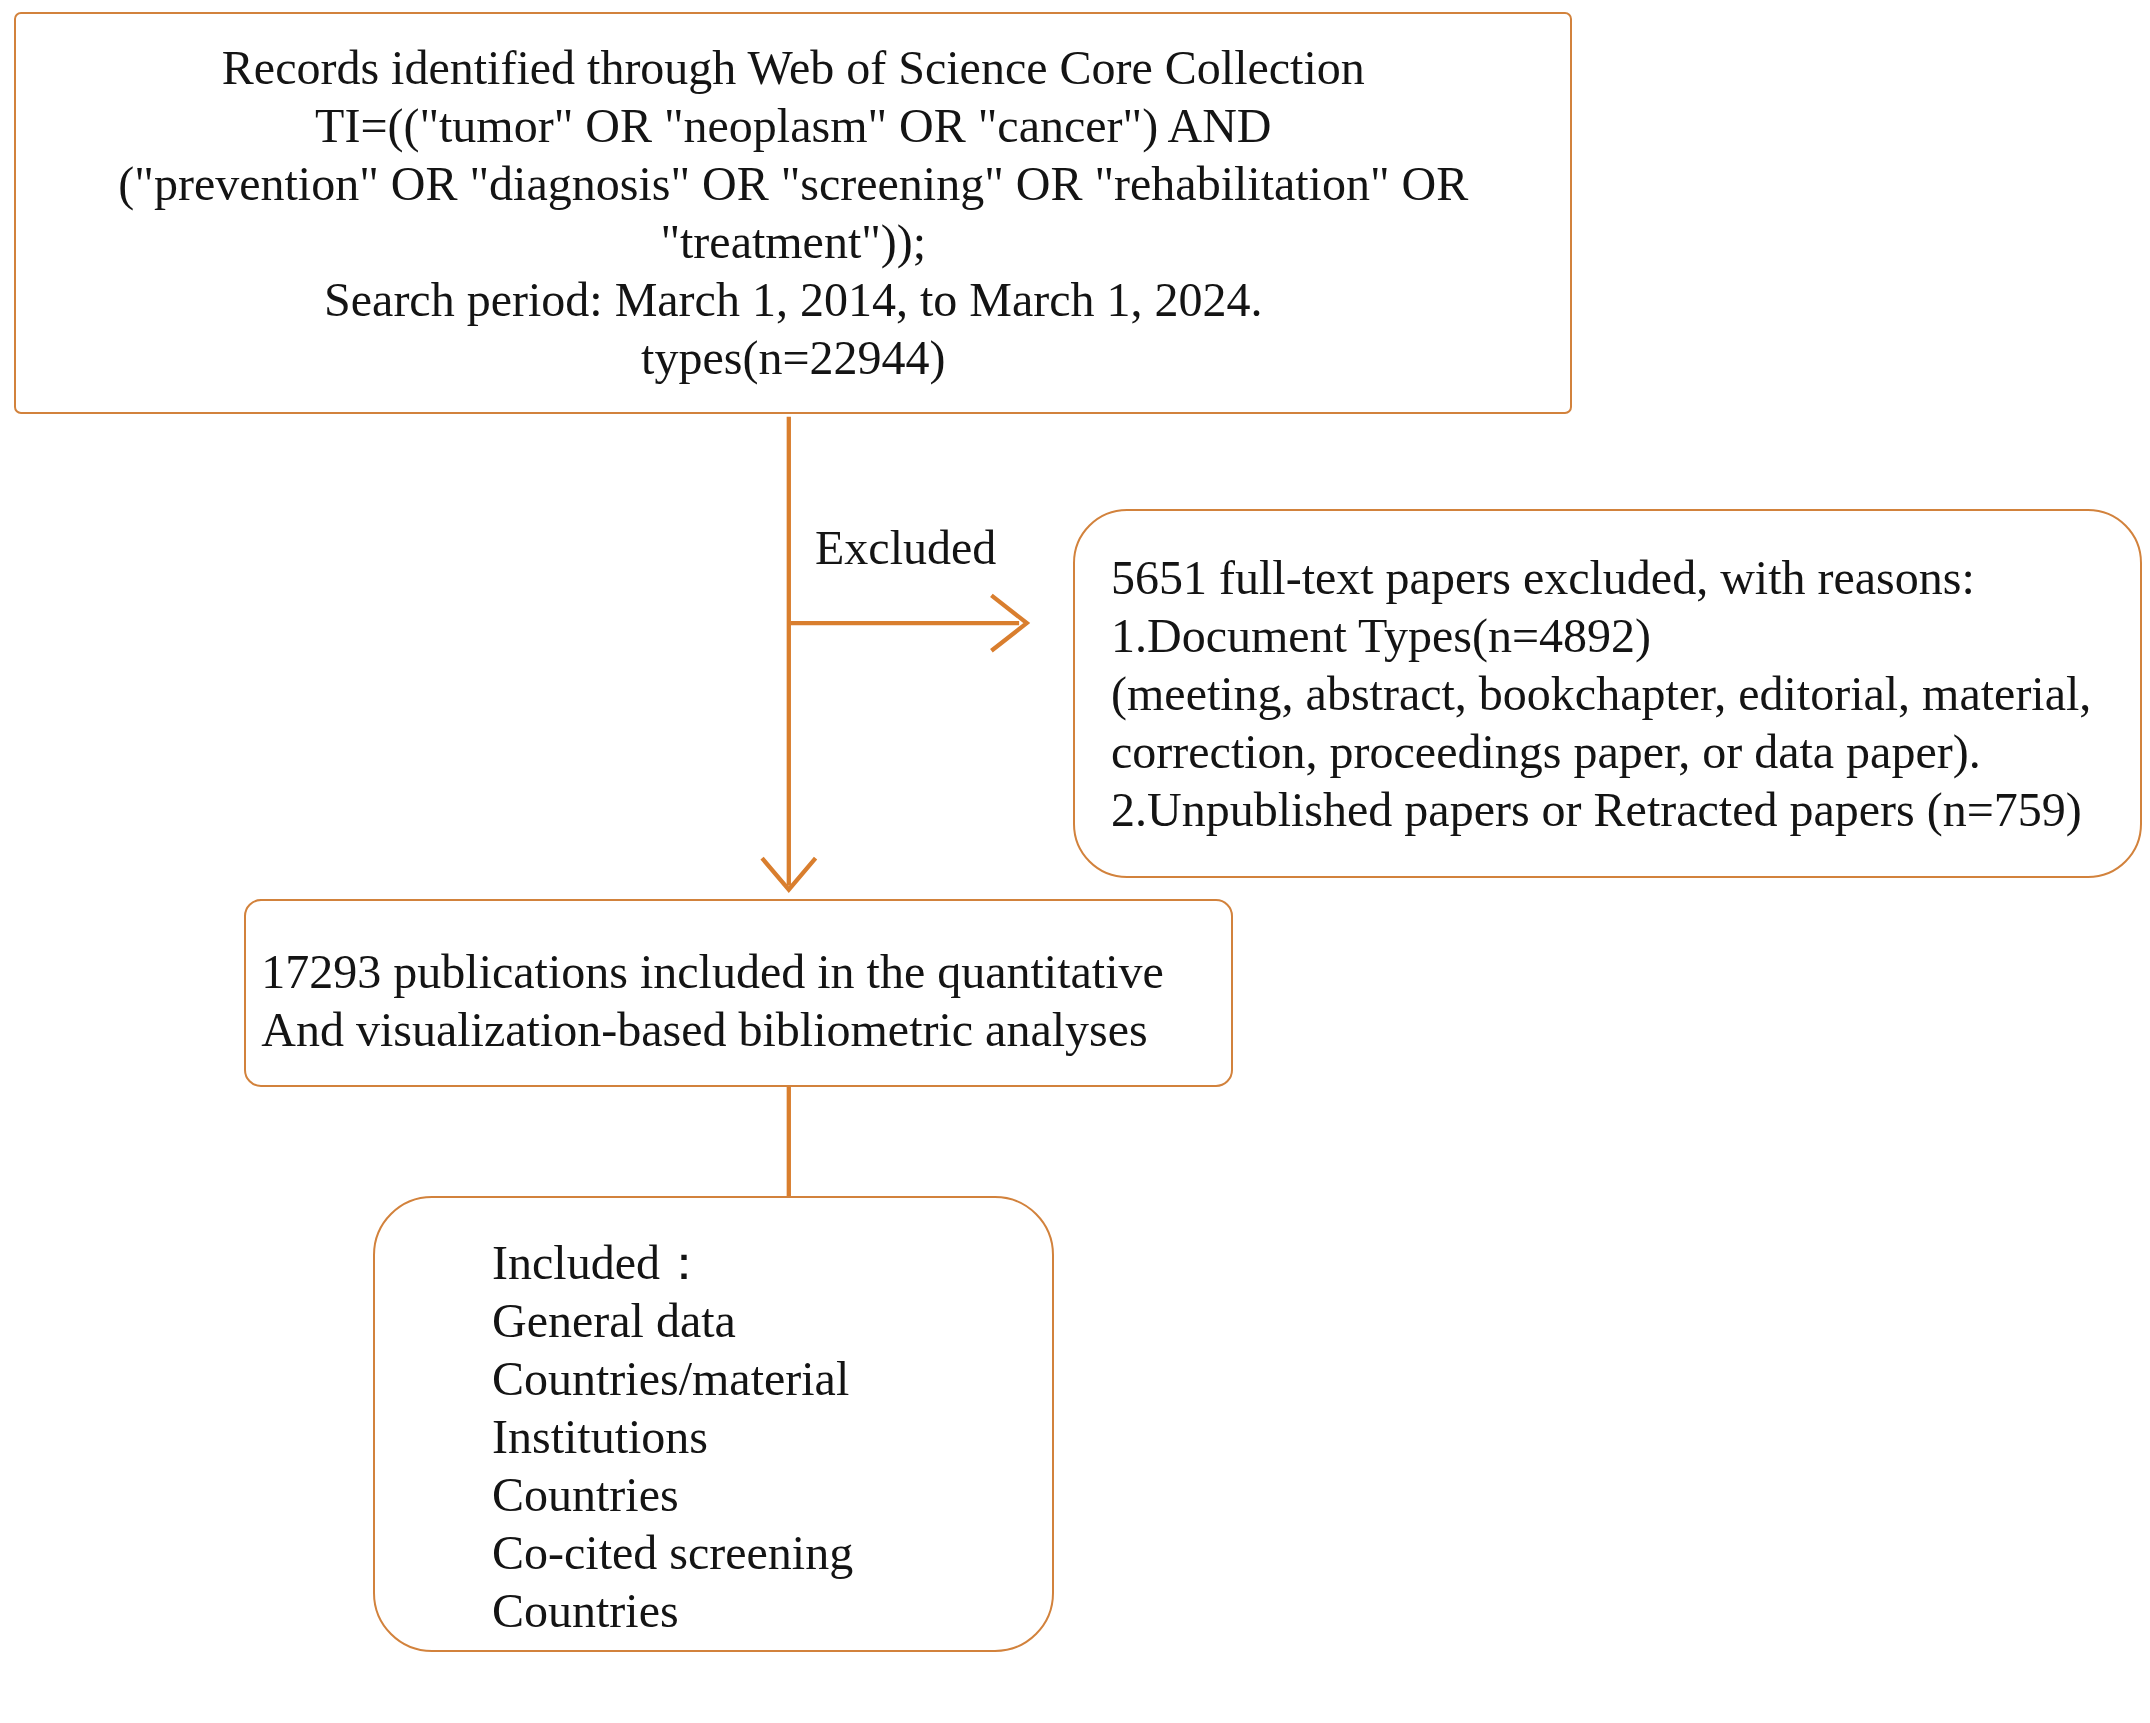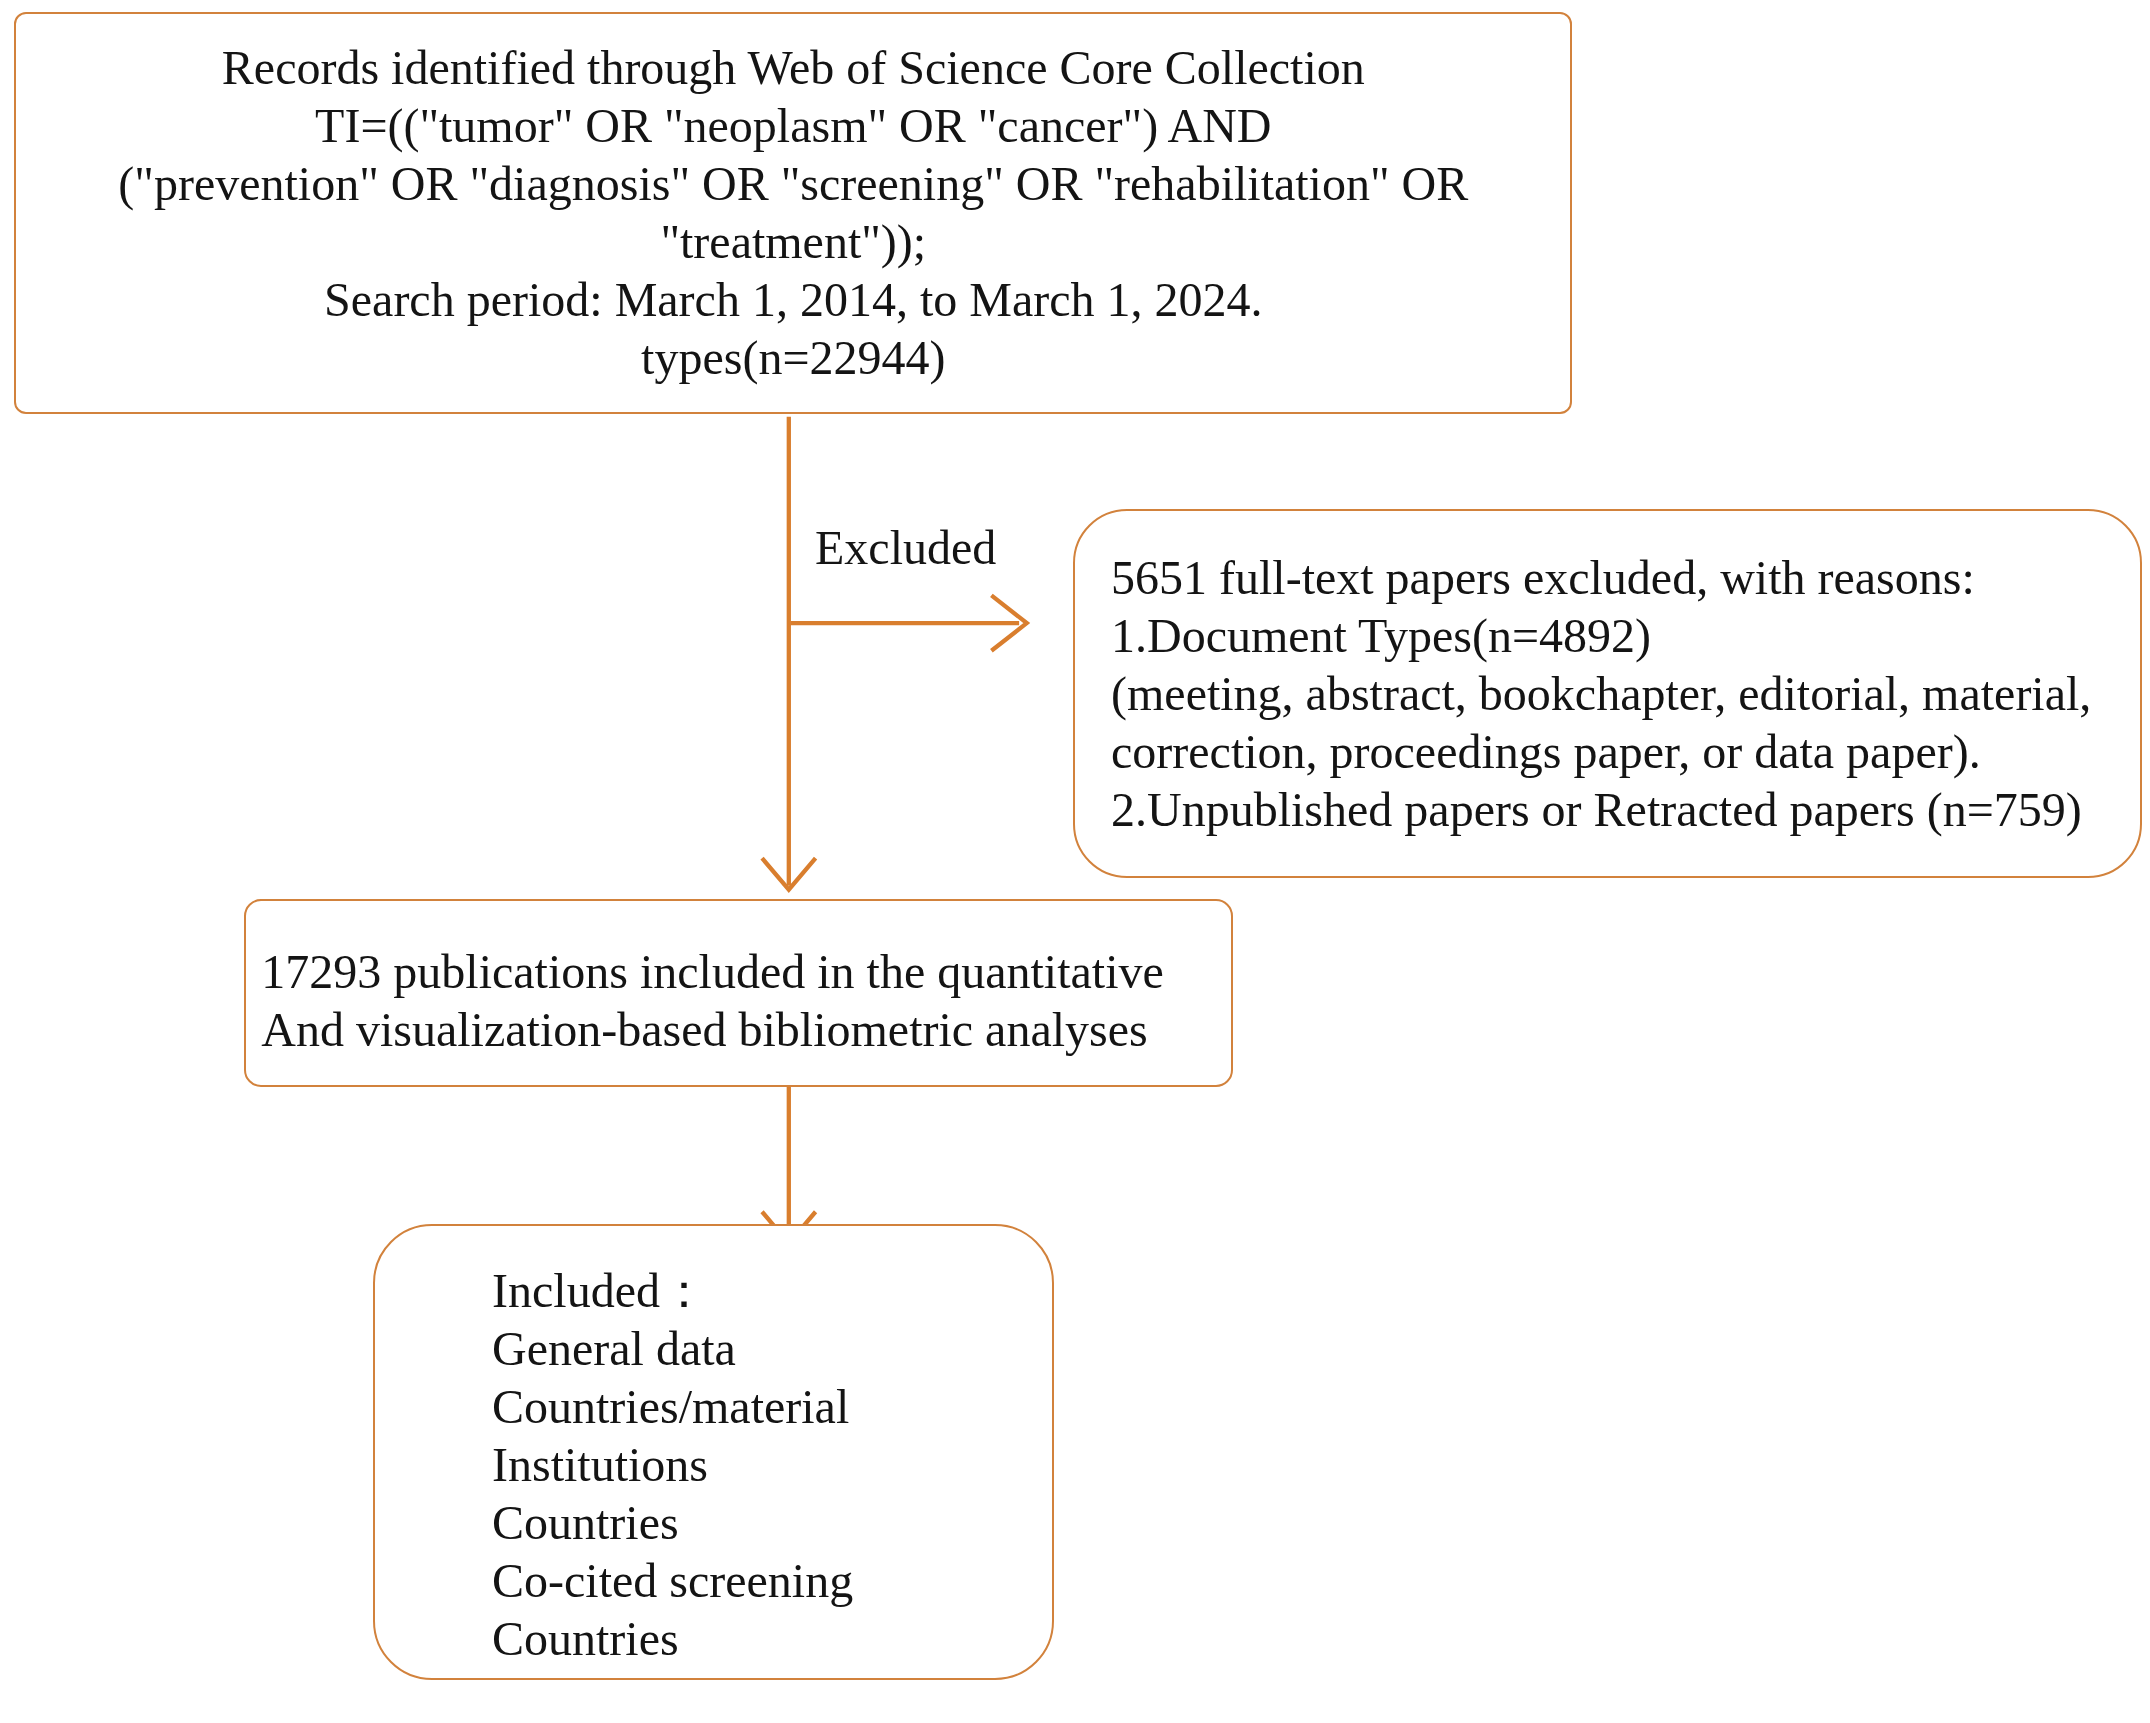--- a/index.html
+++ b/index.html
@@ -22,42 +22,42 @@
     box-sizing:border-box;
     background:#ffffff;
     border:2.9px solid var(--accent);
     font-size:48px;
     line-height:58px;
   }
   .box p{margin:0;}
   
   .box-records{
     left:14.3px;top:11.5px;width:1558px;height:402px;
-    border-radius:12px;
+    border-radius:7px;
     display:flex;flex-direction:column;justify-content:center;
     text-align:center;
     padding:19px 38px;
   }
   
   .box-excluded{
     left:1073px;top:509px;width:1069px;height:369px;
     border-radius:54px;
     padding:38px 27px 0 36px;
     text-align:left;
   }
   
   .box-analyses{
     left:244px;top:899px;width:989px;height:188px;
     border-radius:17px;
     padding:42px 15.3px 0 15.3px;
     text-align:left;
   }
   
   .box-included{
-    left:373px;top:1224px;width:681px;height:456px;
+    left:373px;top:1196px;width:681px;height:456px;
     border-radius:59px;
     padding:36px 19px 0 117px;
     text-align:left;
   }
   .excluded-label{
     position:absolute;
     left:815px;top:521px;
     font-size:48px;line-height:54px;
   }
   svg.connectors{

